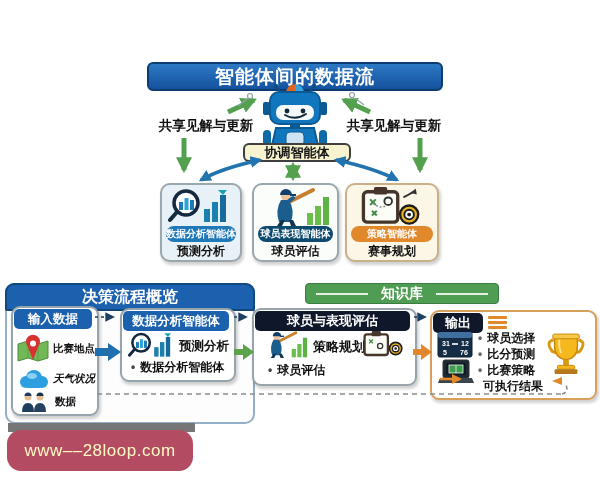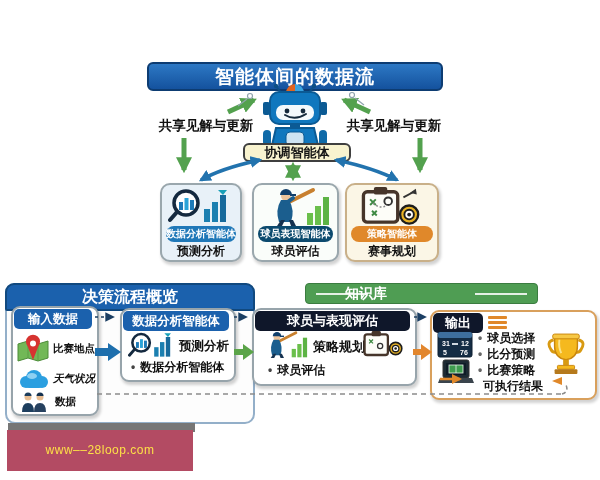--- a/index.html
+++ b/index.html
@@ -18,41 +18,41 @@
               box-shadow:1.5px 2.5px 3px rgba(0,0,0,.18);}
   .agent-icon{position:absolute;left:0;right:0;top:2px;height:38px;display:flex;justify-content:center;align-items:center;}
   .agent-pill{position:absolute;left:4px;right:4px;top:41px;height:16px;border-radius:8px;color:#fff;
               font-size:10px;font-weight:bold;text-align:center;line-height:16px;}
   .agent-sub{position:absolute;left:0;right:0;top:58px;text-align:center;font-size:12px;font-weight:bold;color:#111;}
   
   .panel{left:5px;top:283px;width:246px;height:137px;border:2px solid #93afc9;border-radius:10px;background:#fdfdfd;}
   .process-bar{left:5px;top:283px;width:246px;height:24px;background:#1b61ad;border:2px solid #11497f;
                border-radius:9px 9px 2px 2px;color:#fff;font-size:16px;font-weight:bold;line-height:24px;text-align:center;}
   .kb-bar{left:305px;top:283px;width:192px;height:19px;background:#4f9d53;border:1px solid #3b7c40;border-radius:4px;
-          color:#fff;font-size:14px;font-weight:bold;line-height:19px;padding-left:39px;}
+          color:#fff;font-size:14px;font-weight:bold;line-height:19px;text-align:center;}
   .kb-line{position:absolute;top:9px;height:2px;background:rgba(255,255,255,.85);}
   
   .flow-box{background:#fff;border:2px solid #97a4ab;border-radius:9px;box-shadow:1.5px 2.5px 3px rgba(0,0,0,.18);}
   .fb-header{position:absolute;left:3px;right:3px;top:3px;height:20px;border-radius:5px;color:#fff;
              font-weight:bold;text-align:center;line-height:20px;}
   .hdr-blue{background:#1b61ad;}
   .hdr-green{background:#0f172a;}
   .hdr-orange{background:#0f172a;}
   .input-row{position:absolute;display:flex;align-items:center;}
   .input-label{font-size:10.5px;font-weight:bold;color:#111;white-space:nowrap;}
   .bullet-line{position:absolute;font-size:12px;font-weight:bold;color:#111;white-space:nowrap;}
   .bullet-line::before{content:"•";margin-right:5px;color:#444;}
   .ob-item{position:absolute;font-size:12px;font-weight:bold;color:#111;white-space:nowrap;}
   .ob-item.dot::before{content:"•";margin-right:5px;color:#666;}
   .hamburger{position:absolute;left:488px;top:316px;width:19px;}
   .hamburger div{height:2.5px;background:#e0882a;margin-bottom:2.5px;border-radius:1px;}
   
   .wm-gray{left:8px;top:423px;width:187px;height:9px;background:#767676;}
-  .wm-red{left:7px;top:430px;width:186px;height:41px;background:#b34b63;color:#fde047;font-size:12px;
-          text-align:center;line-height:41px;letter-spacing:.5px;}
+  .wm-red{left:7px;top:430px;width:186px;height:41px;background:#b34b63;color:#fef9c3;font-size:17px;
+          text-align:center;line-height:41px;letter-spacing:.5px;border-radius:14px;}
   svg{display:block;}
   .overlay{position:absolute;left:0;top:0;pointer-events:none;}
 </style>
 </head>
 <body>
 
 <div id="stage">
 
   <div class="abs titlebar">智能体间的数据流</div>
 

